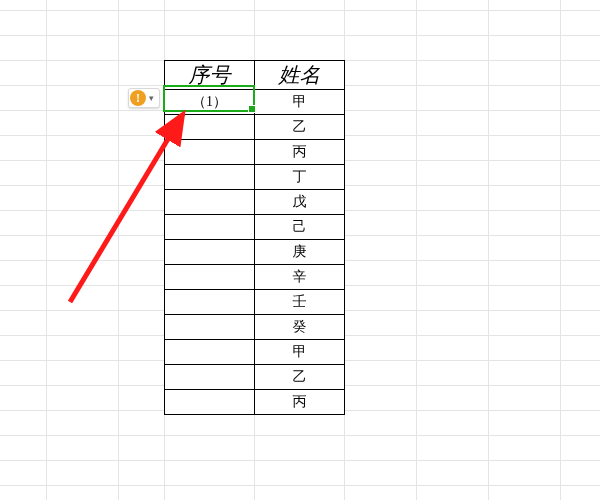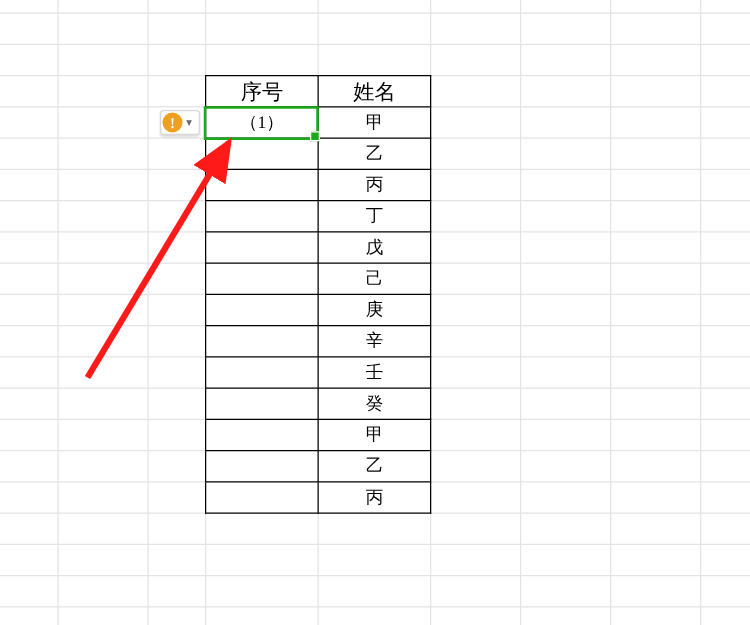--- a/index.html
+++ b/index.html
@@ -33,21 +33,22 @@
   .data-table td, .data-table th {
     border: 1px solid #000;
     width: 90px;
     height: 25px;
     text-align: center;
     vertical-align: middle;
     background: #fff;
     font-weight: normal;
   }
   .data-table th {
-    font-size: 17px;
+    font-size: 21px;
+    font-style: italic;
   }
   .sel-cell {
     position: absolute;
     left: 163px;
     top: 85px;
     width: 92px;
     height: 27px;
     border: 2px solid #1aaa1a;
     pointer-events: none;
   }

